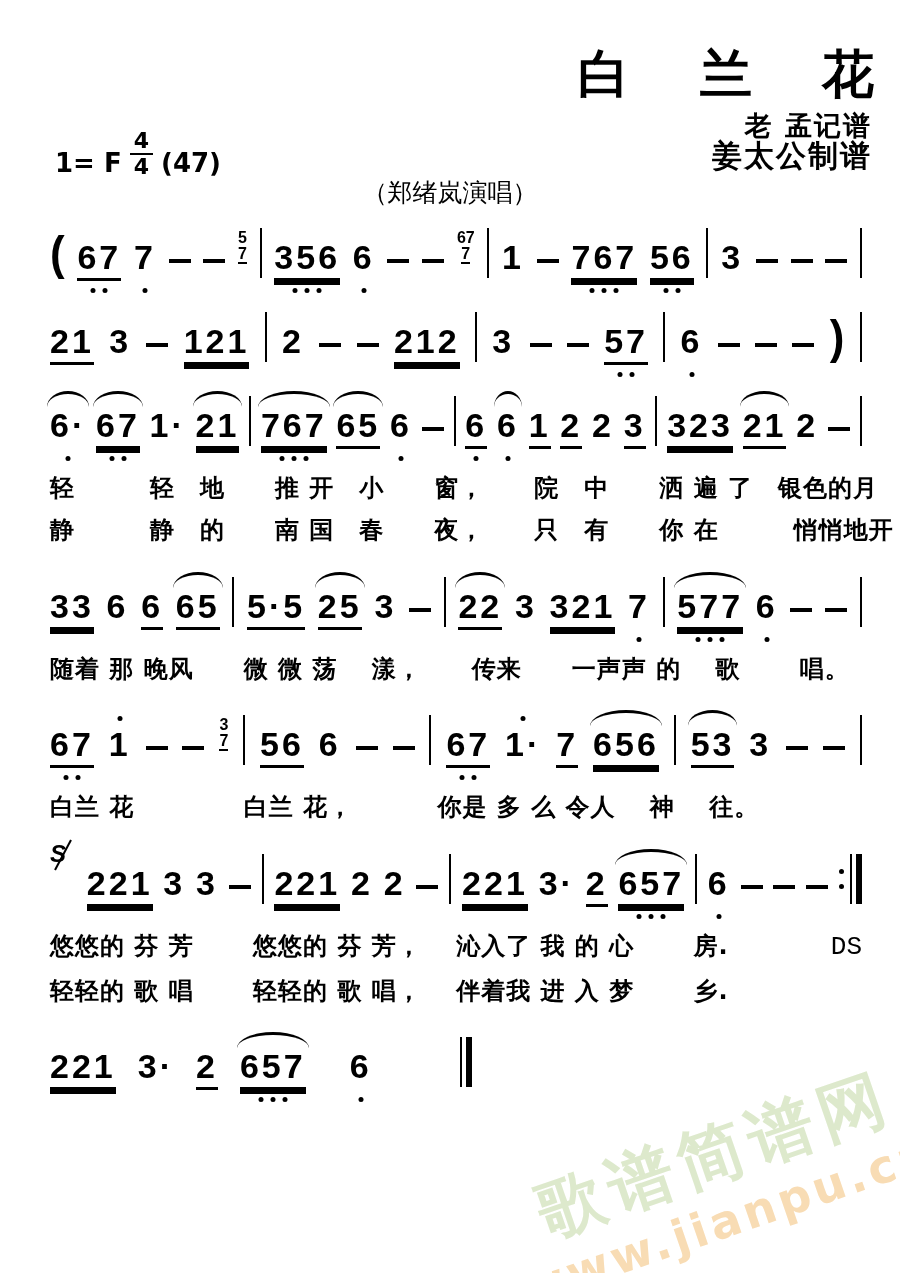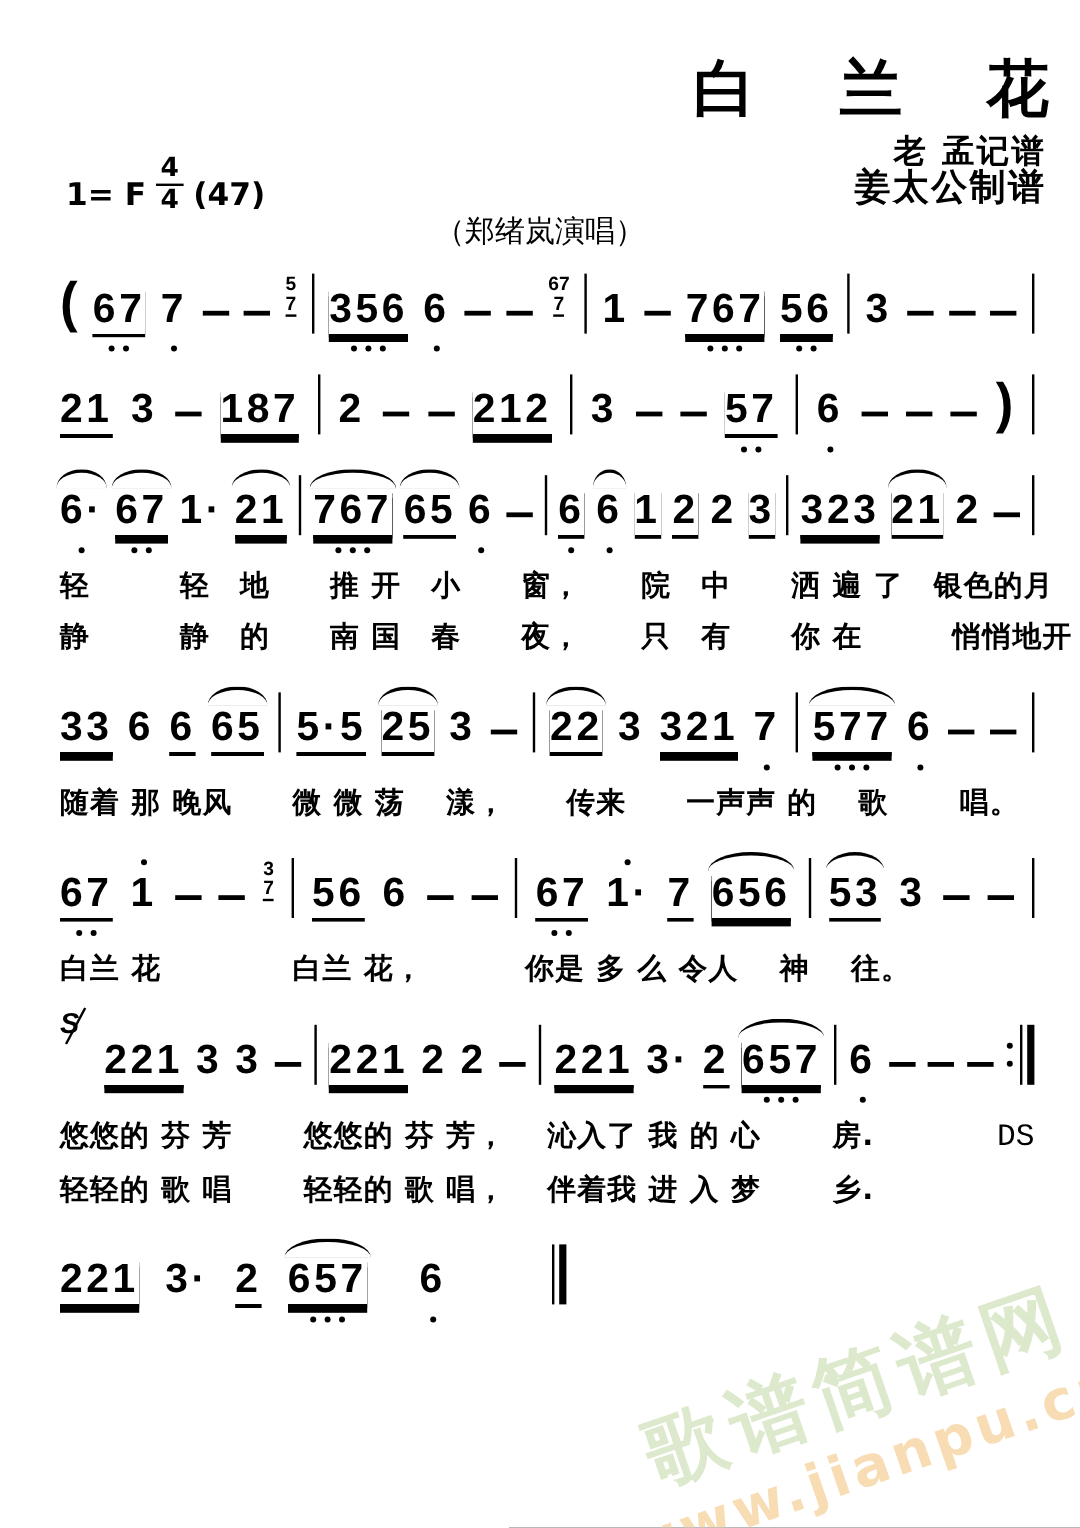--- a/index.html
+++ b/index.html
@@ -123,21 +123,21 @@
         <span class="note"><span class="txt">3</span></span>
         <div class="dash"></div>
         <div class="dash"></div>
         <div class="dash"></div>
         <div class="bar"></div>
       </div>
       <div class="music-row">
         <span class="note"><span class="txt u1">21</span></span>
         <span class="note"><span class="txt">3</span></span>
         <div class="dash"></div>
-        <span class="note"><span class="txt u2">187</span></span>
+        <span class="note"><span class="txt u2">121</span></span>
         <div class="bar"></div>
         <span class="note"><span class="txt">2</span></span>
         <div class="dash"></div>
         <div class="dash"></div>
         <span class="note"><span class="txt u2">212</span></span>
         <div class="bar"></div>
         <span class="note"><span class="txt">3</span></span>
         <div class="dash"></div>
         <div class="dash"></div>
         <span class="note"><span class="txt u1">57</span><span class="ld">

